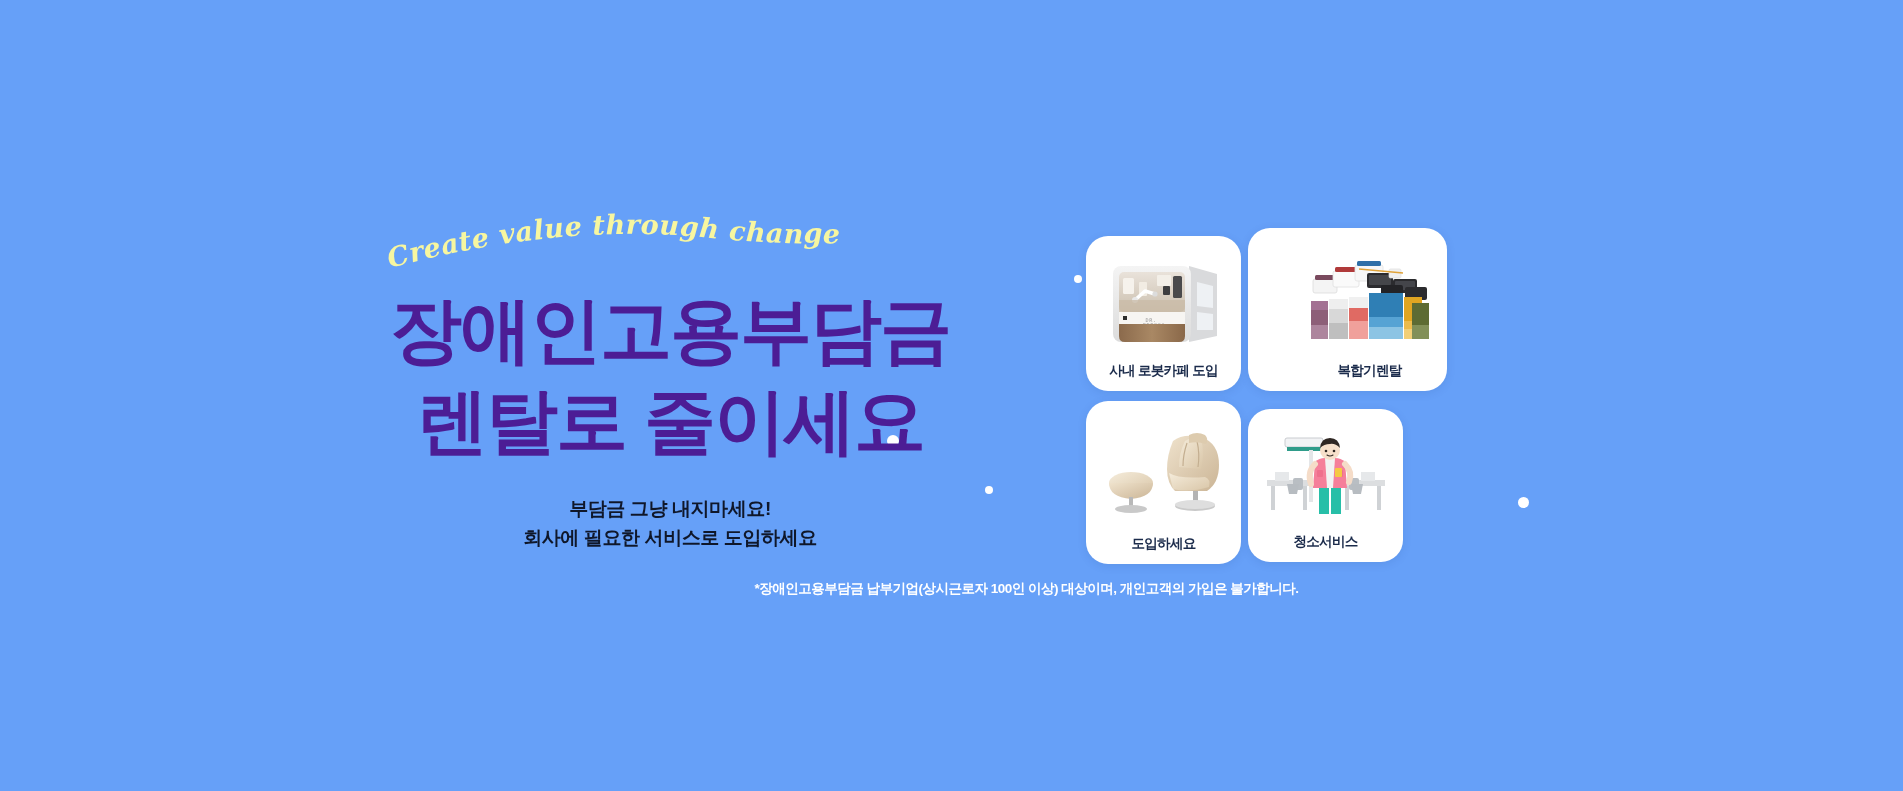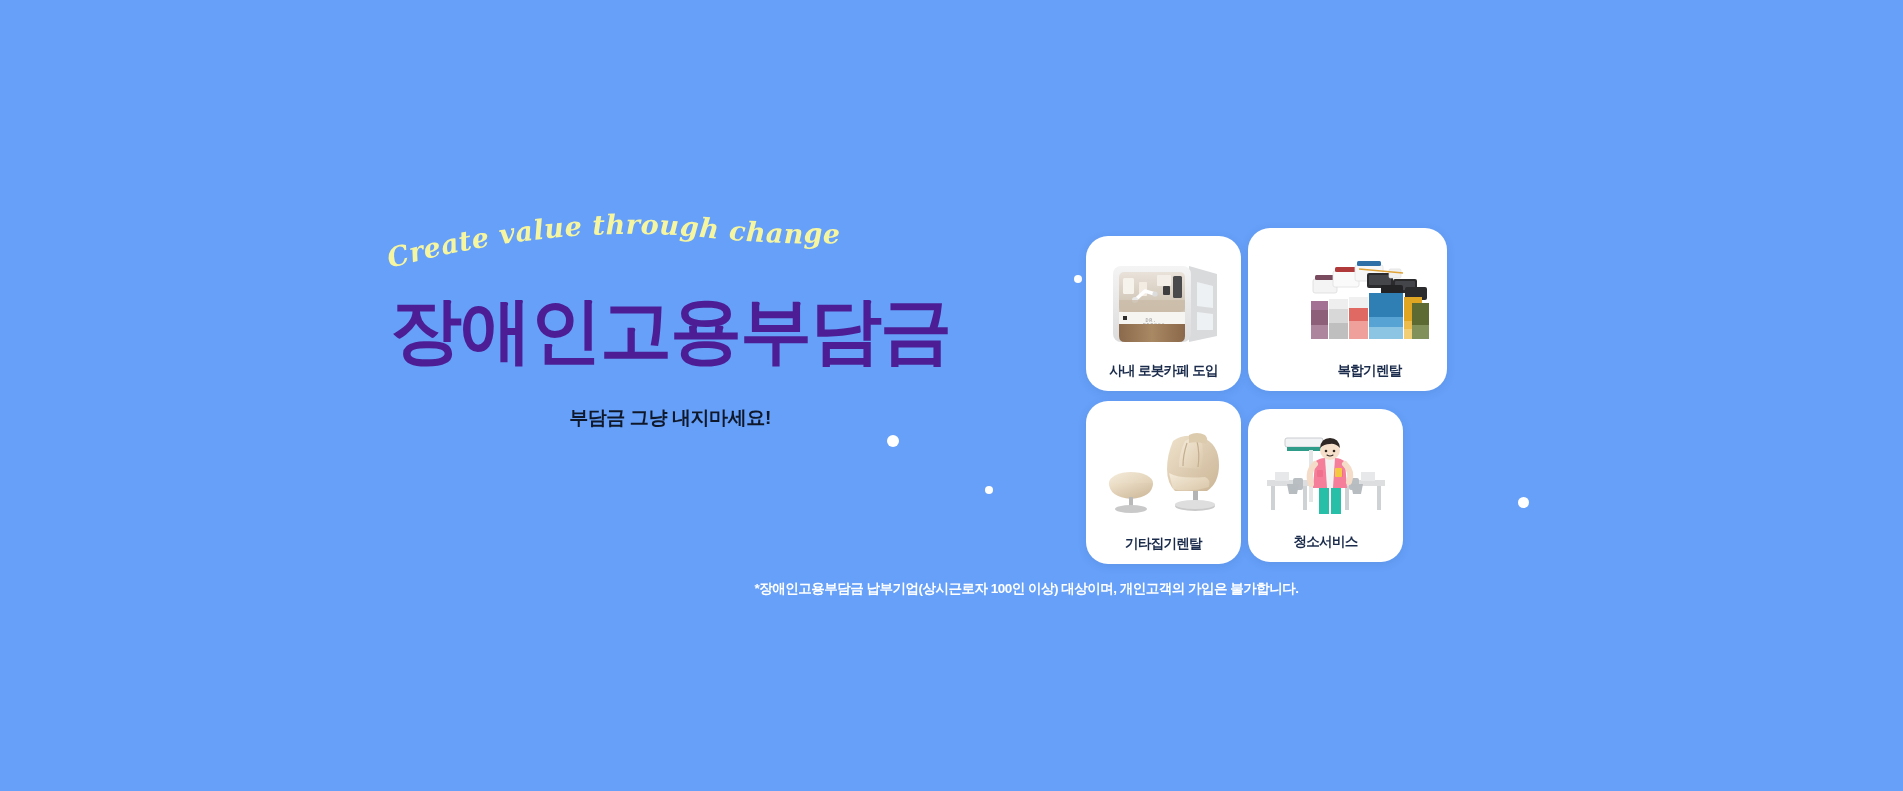--- a/index.html
+++ b/index.html
@@ -130,24 +130,26 @@
           <path id="arcPath" d="M 10,56 Q 180,10 330,26 Q 470,40 572,18" fill="none"></path>
         </defs>
         <text>
           <textPath href="#arcPath" startOffset="0"><tspan>Create value through change</tspan></textPath>
         </text>
       </svg>
     </div>
 
     <div class="headline">
       <span class="l1">장애인고용부담금</span>
+      <span class="l2">렌탈로 줄이세요</span>
     </div>
 
     <div class="subtitle">
       <div>부담금 그냥 내지마세요!</div>
+      <div>회사에 필요한 서비스로 도입하세요</div>
     </div>
   </div>
 
   <div class="cards">
 
     <div class="card c1">
       <div class="card-img">
         <svg width="118" height="92" viewBox="0 0 118 92">
           <defs>
             <linearGradient id="kioskTop" x1="0" y1="0" x2="0" y2="1">
@@ -271,21 +273,21 @@
 
           <path d="M88 14 Q96 10 104 14 Q108 18 105 23 Q96 20 88 22 Z" fill="#ddcbae"></path>
 
           <path d="M68 52 Q78 58 104 56 Q110 58 108 66 Q88 72 72 68 Z" fill="url(#beigeB)"></path>
 
           <rect x="92" y="70" width="5" height="12" fill="#b4b4b4"></rect>
           <ellipse cx="94" cy="85" rx="20" ry="5" fill="#c9c9c9"></ellipse>
           <ellipse cx="94" cy="83.5" rx="20" ry="4.5" fill="#dedede"></ellipse>
         </svg>
       </div>
-      <div class="card-label">기타집기렌탈</div>
+      <div class="card-label">도입하세요</div>
     </div>
 
     <div class="card c4">
       <div class="card-img">
         <svg width="122" height="92" viewBox="0 0 122 92">
 
           <rect x="2" y="52" width="44" height="6" fill="#dcdee0"></rect>
           <rect x="6" y="58" width="4" height="24" fill="#cfd2d5"></rect>
           <rect x="38" y="58" width="4" height="24" fill="#cfd2d5"></rect>
           <rect x="10" y="44" width="14" height="9" fill="#e6e8ea"></rect>

